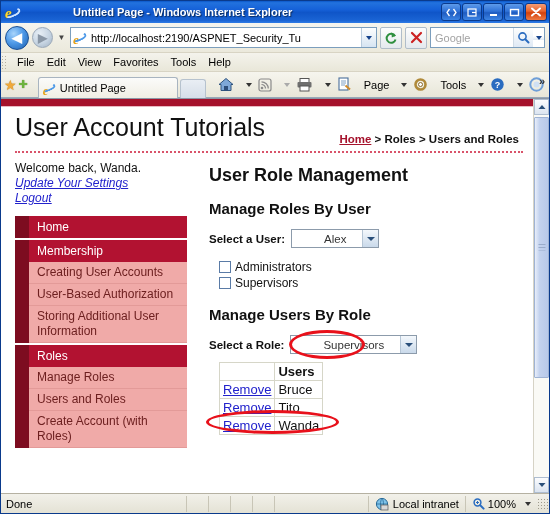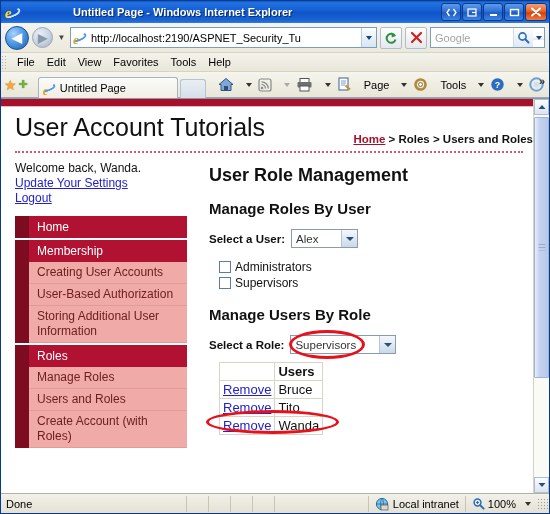--- a/index.html
+++ b/index.html
@@ -266,40 +266,40 @@
     padding: 6px 10px 0 14px;
     position: relative;
     height: 44px;
   }
   #site-title {
     font-family: "Liberation Sans", sans-serif;
     font-size: 25px; color: #111; font-weight: normal;
     letter-spacing: 0px;
   }
   #breadcrumb {
-    position: absolute; right: 0; bottom: 6px;
+    position: absolute; right: 14px; bottom: 6px;
     font-size: 11.5px; font-weight: bold; color: #111;
     white-space: nowrap;
   }
   #breadcrumb .crumb-home {
     color: #a5112b; text-decoration: underline;
   }
   #dotted-rule {
     border-top: 2px dotted #d9536a;
     margin: 0 10px 0 14px;
   }
 
   #content { display: flex; align-items: flex-start; }
 
   
   #leftcol { width: 200px; flex: 0 0 200px; padding: 8px 0 0 14px; }
   #welcome { font-size: 12px; color: #111; margin-bottom: 1px; }
   .sidelink {
     font-size: 12px; color: #2222cc;
-    text-decoration: underline; display: block; line-height: 15px;
+    text-decoration: underline; display: block; line-height: 15px; font-style: italic;
   }
   #nav { margin-top: 10px; width: 172px; }
   .nav-section {
     display: flex; align-items: stretch;
     margin-top: 2px;
   }
   .nav-section .tabstub {
     width: 14px; flex: 0 0 14px;
     background: #7d0c20;
   }
@@ -331,23 +331,24 @@
   .h3 { font-size: 15px; font-weight: bold; color: #111; margin: 0 0 12px 0; }
   .fieldrow { display: flex; align-items: center; gap: 6px; margin-bottom: 12px; position: relative; }
   .fieldlabel { font-size: 11.5px; font-weight: bold; color: #111; }
   .selectbox {
     display: inline-flex; align-items: stretch;
     border: 1px solid #8c9bab;
     background: #fff; height: 19px;
   }
   .selectbox .selval {
     font-size: 11.5px; color: #333;
-    padding: 0 23px 0 4px;
+    padding: 0 16px 0 4px;
     display: flex; align-items: center;
     min-width: 40px;
+    margin-left: 28px;
   }
   .selectbox .selbtn {
     width: 16px; flex: 0 0 16px;
     background: linear-gradient(to bottom, #f4f8fc 0%, #c9d9ea 100%);
     border-left: 1px solid #b5c5d5;
     display: flex; align-items: center; justify-content: center;
   }
   .caret-blue {
     width: 0; height: 0;
     border-left: 4px solid transparent;

